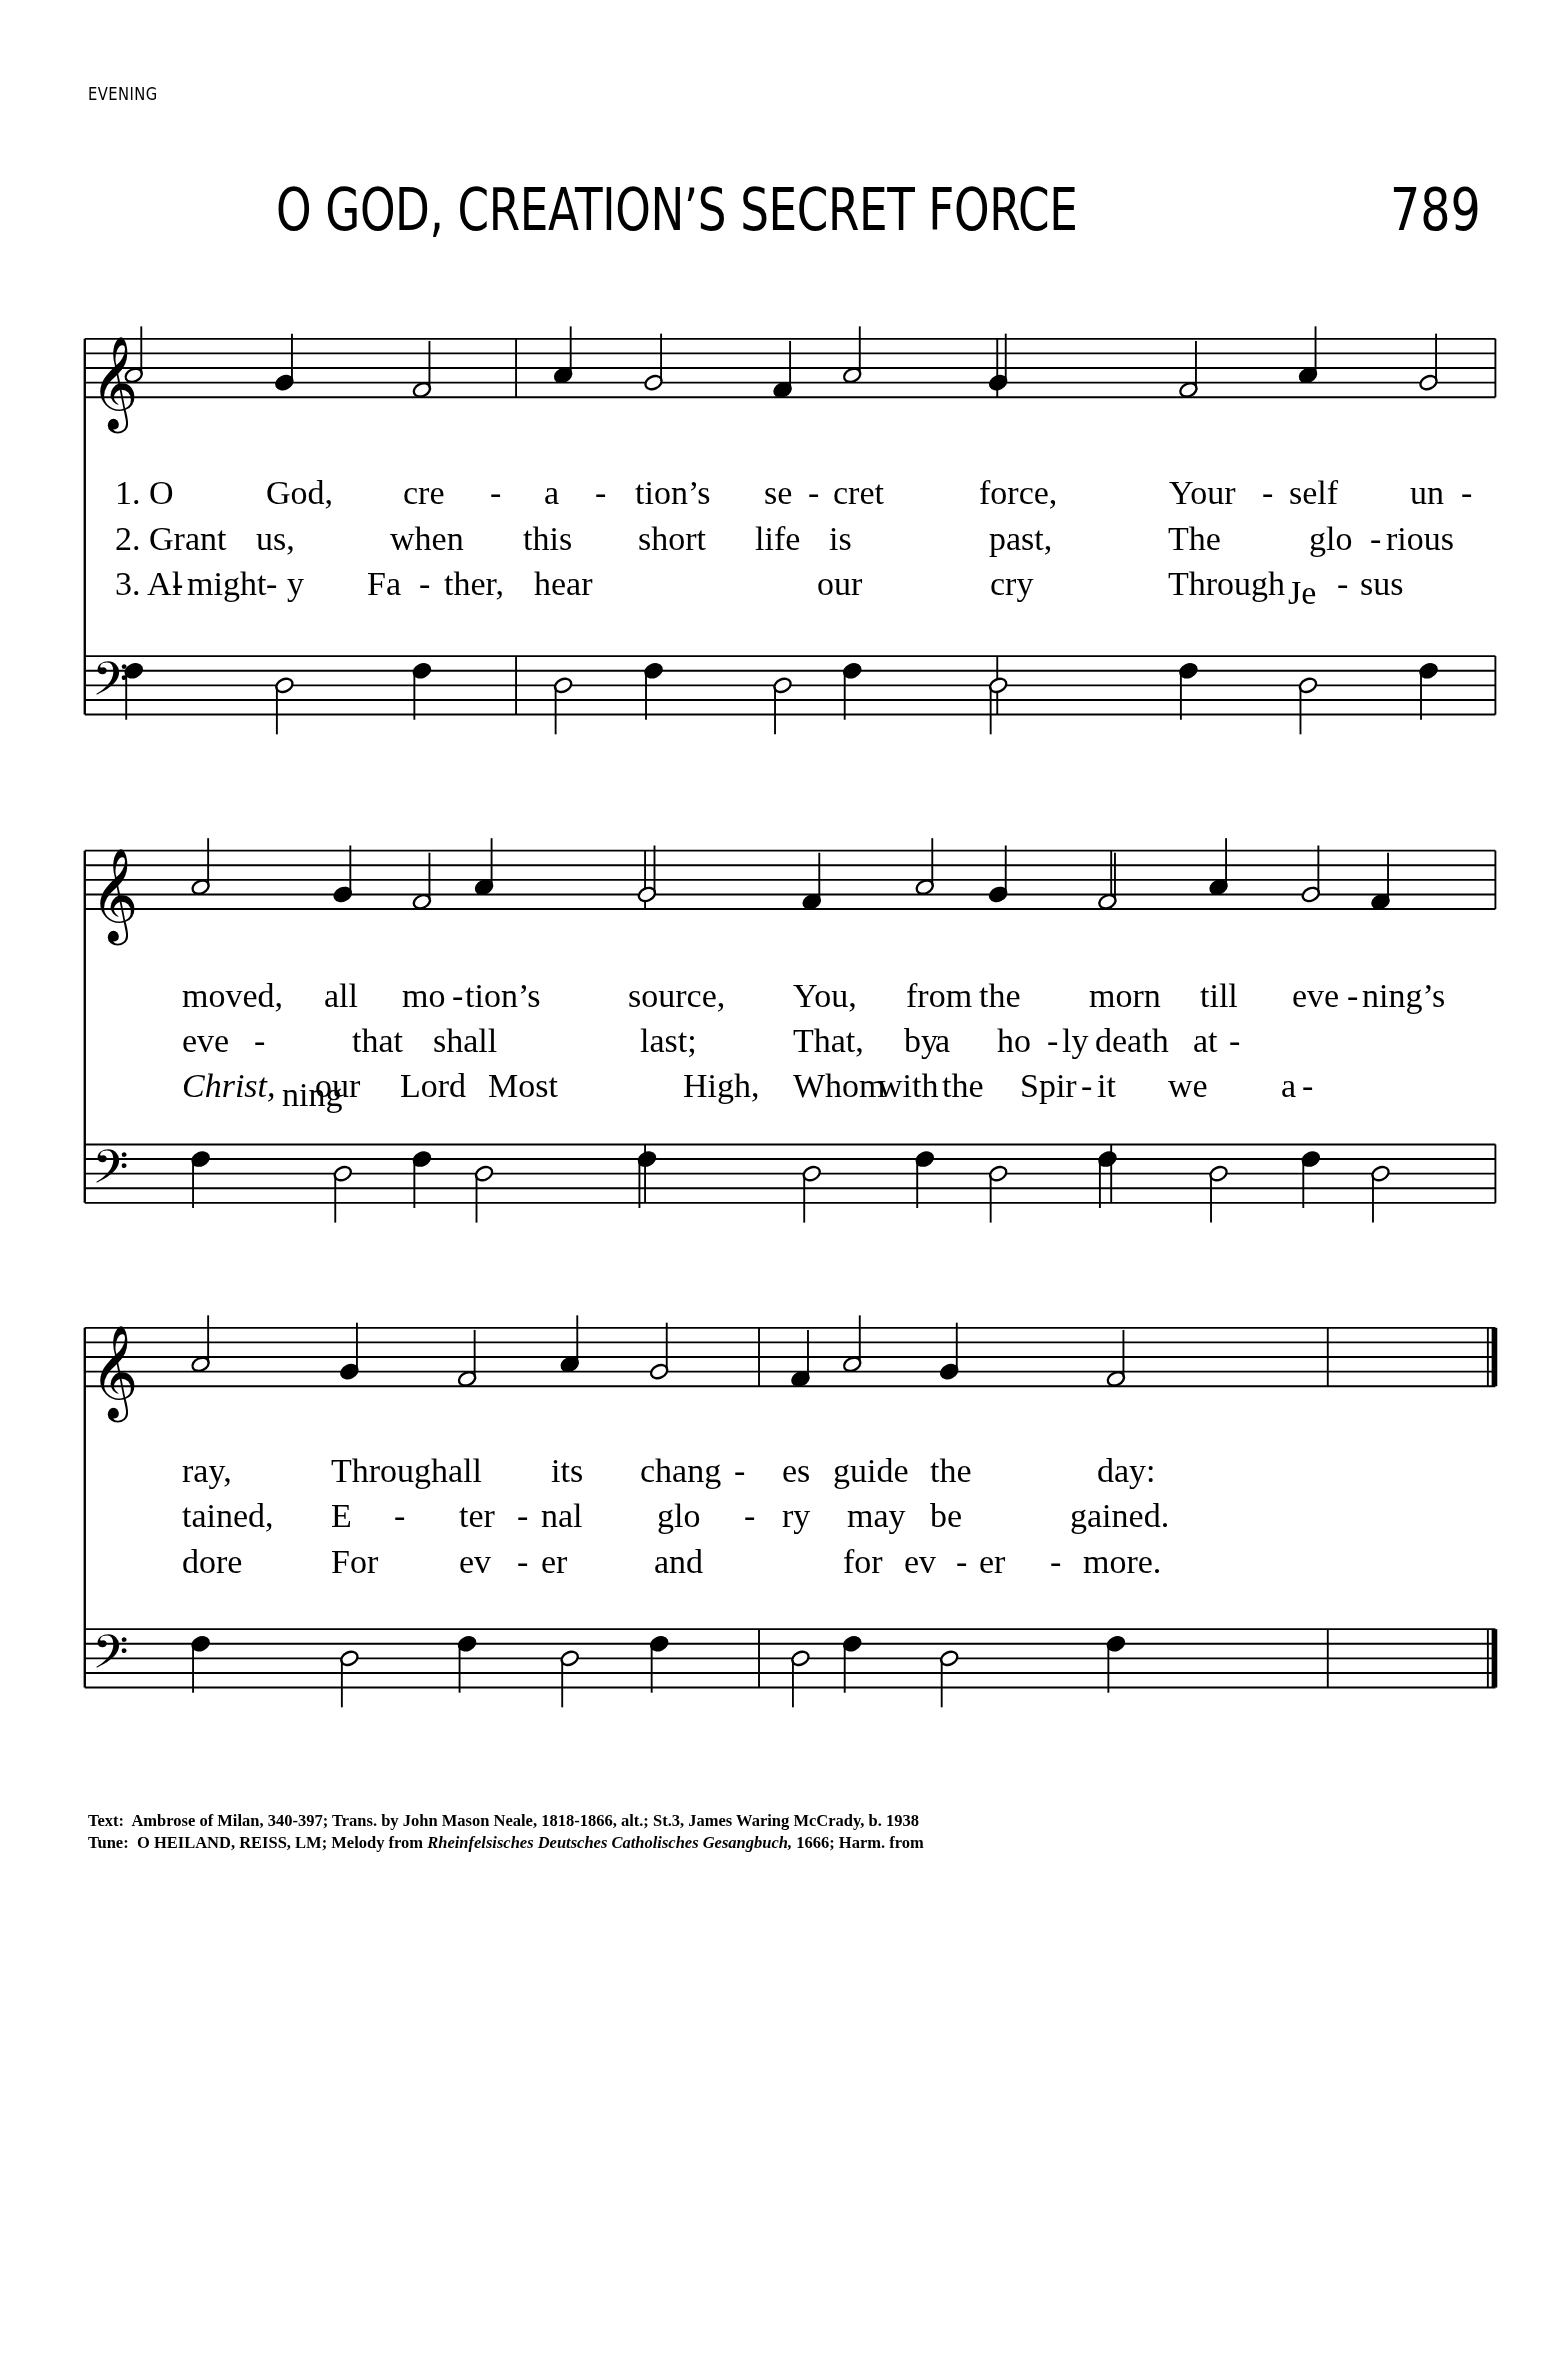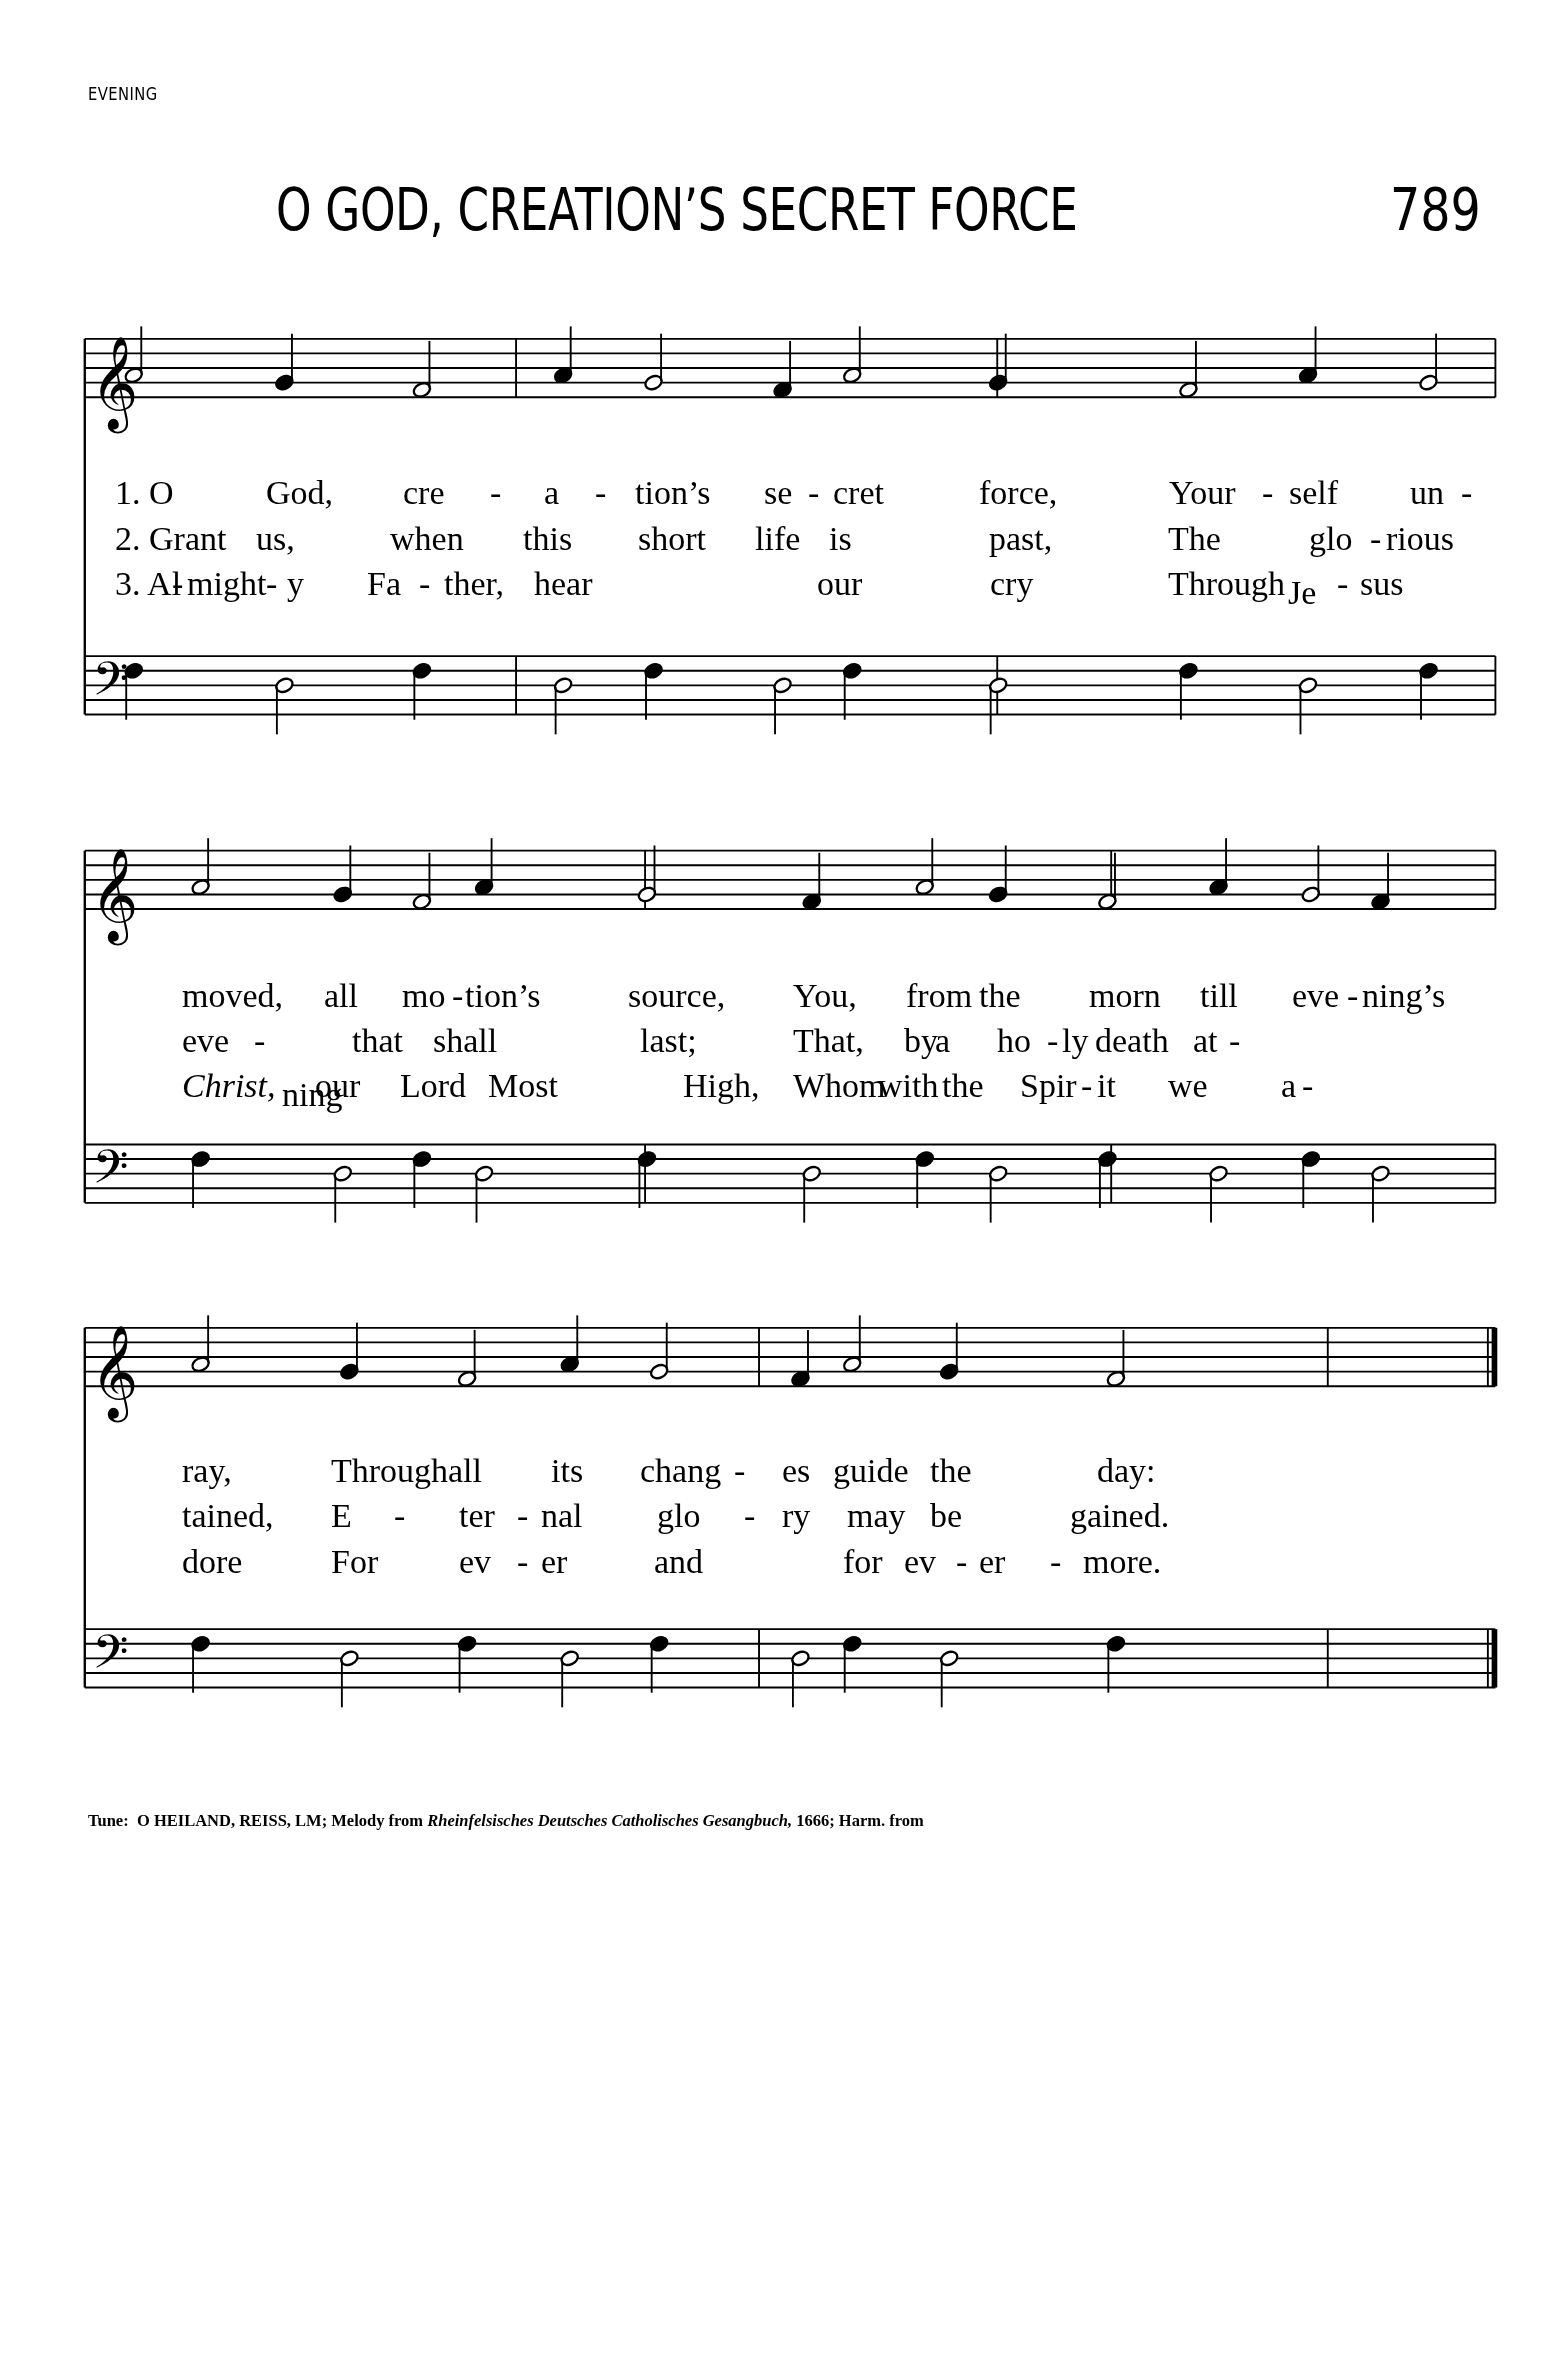--- a/index.html
+++ b/index.html
@@ -351,17 +351,21 @@
       <span class="lyric" style="left: 904px; top: 234px;">ev</span>
       <span class="lyric" style="left: 956px; top: 234px;">-</span>
       <span class="lyric" style="left: 979px; top: 234px;">er</span>
       <span class="lyric" style="left: 1050px; top: 234px;">-</span>
       <span class="lyric" style="left: 1083px; top: 234px;">more.</span>
     </div>
   </div>
 
 <div class="credits">
   <div class="line">
+    <span>Text:</span>&nbsp;
+    <span>Ambrose of Milan, 340-397; Trans. by John Mason Neale, 1818-1866, alt.; St.3, James Waring McCrady, b. 1938</span>
+  </div>
+  <div class="line">
     <span>Tune:</span>&nbsp;
     <span>O HEILAND, REISS, LM; Melody from </span><i>Rheinfelsisches Deutsches Catholisches Gesangbuch,</i><span> 1666; Harm. from</span>
   </div>
 </div>
 
 
 </body></html>

